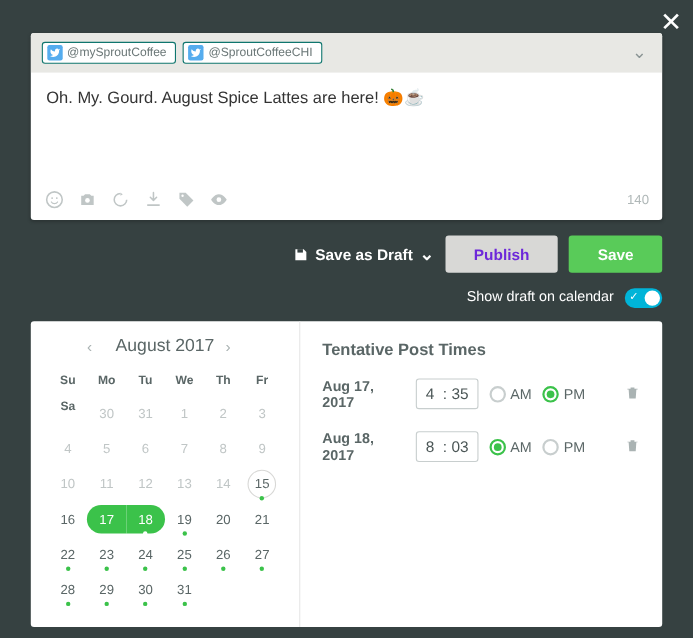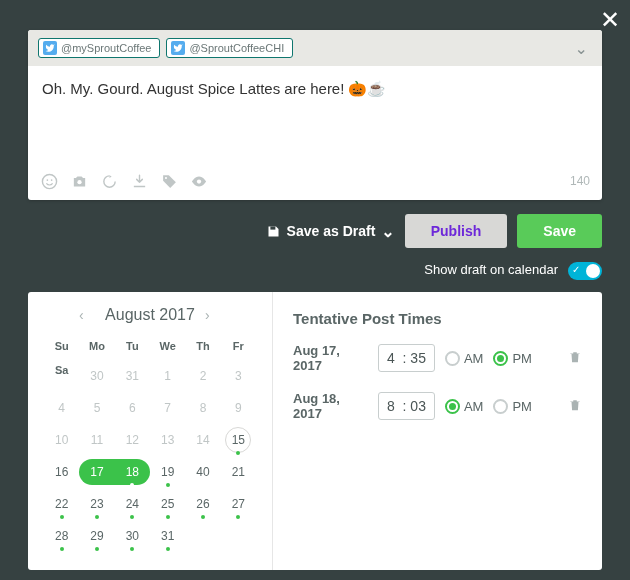--- a/index.html
+++ b/index.html
@@ -459,21 +459,21 @@
         </div>
         <div style="position: relative; display: flex; justify-content: center;">
           <div class="cal-cell sel right">18</div>
           <span class="dot white"></span>
         </div>
         <div style="position: relative; display: flex; justify-content: center;">
           <div class="cal-cell">19</div>
           <span class="dot"></span>
         </div>
         <div style="position: relative; display: flex; justify-content: center;">
-          <div class="cal-cell">40</div>
+          <div class="cal-cell">20</div>
         </div>
         <div style="position: relative; display: flex; justify-content: center;">
           <div class="cal-cell">21</div>
         </div>
         <div style="position: relative; display: flex; justify-content: center;">
           <div class="cal-cell">22</div>
           <span class="dot"></span>
         </div>
         <div style="position: relative; display: flex; justify-content: center;">
           <div class="cal-cell">23</div>

